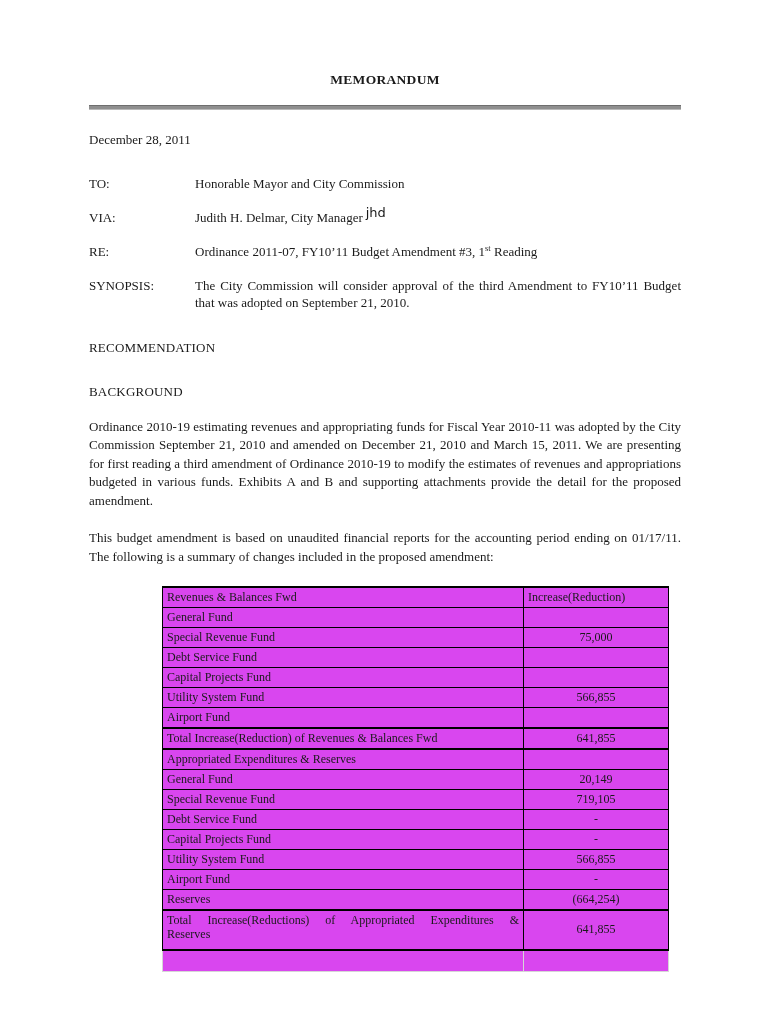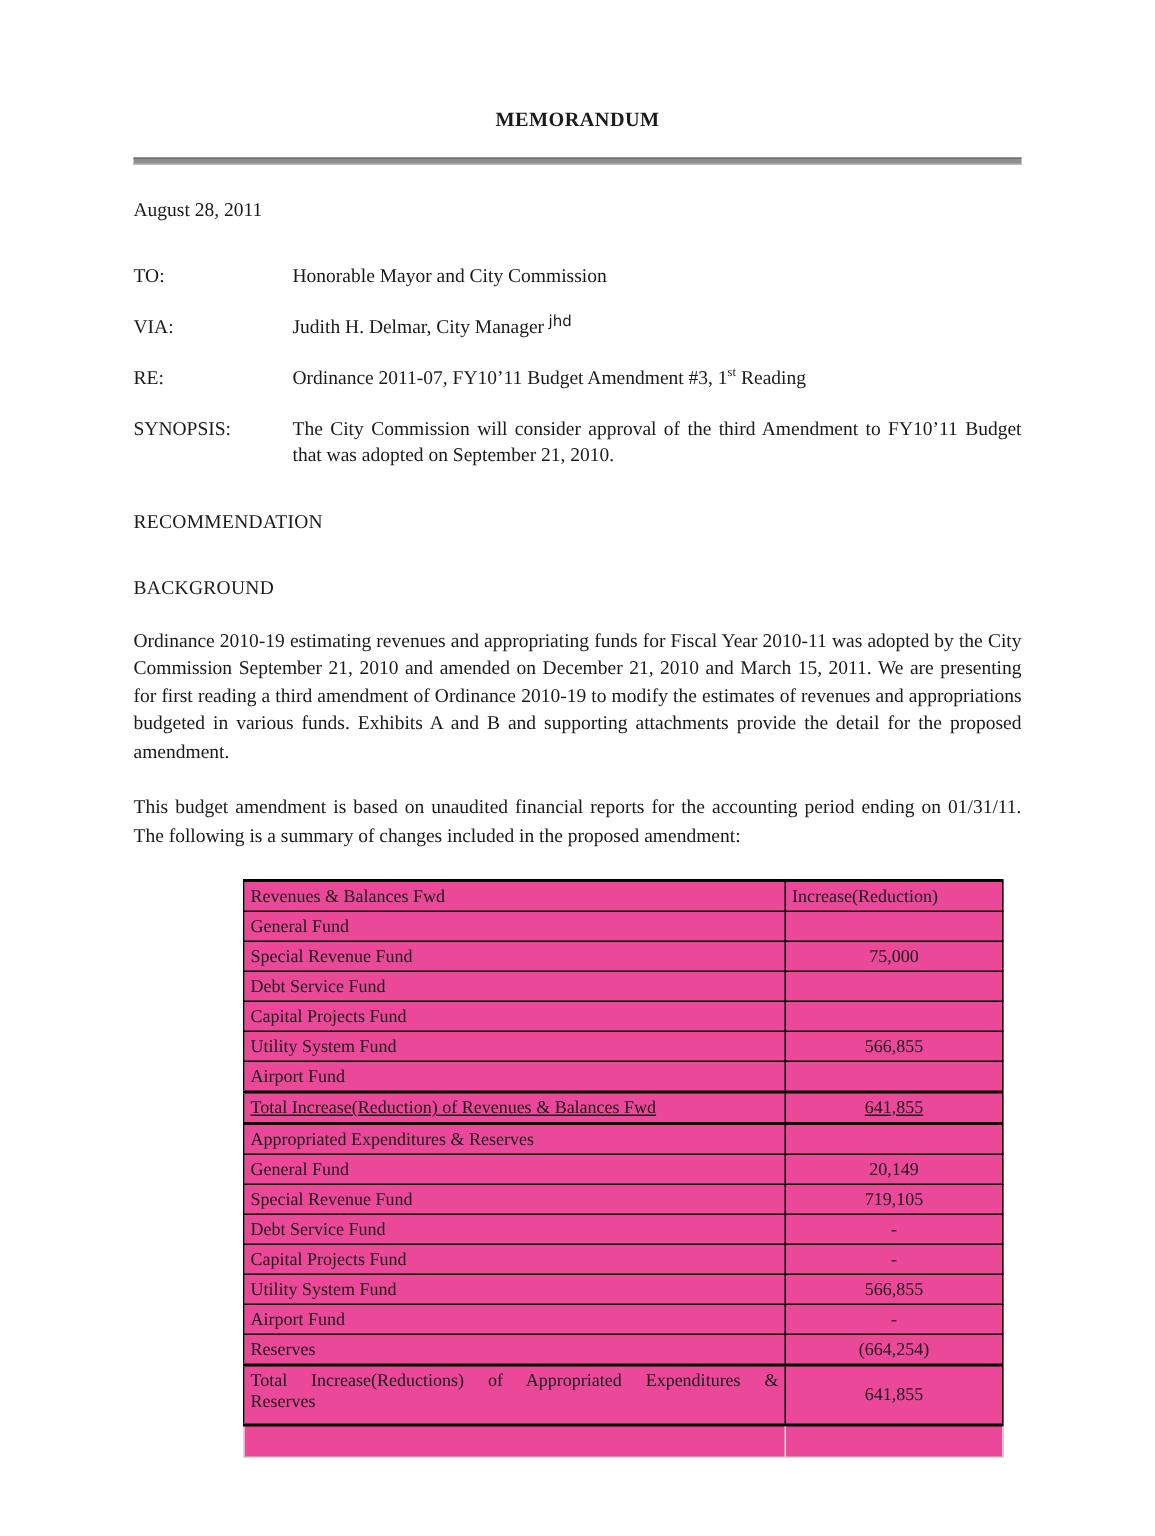--- a/index.html
+++ b/index.html
@@ -74,21 +74,21 @@
     flex: 1 1 auto;
   }
   .field-row.synopsis .field-value {
     text-align: justify;
   }
   .field-row.synopsis {
     margin-bottom: 0;
   }
   sup.initials {
     font-family: "DejaVu Sans", "Liberation Sans", sans-serif;
-    font-size: 10px;
+    font-size: 13px;
     vertical-align: super;
     line-height: 0;
     padding-left: 3px;
   }
   sup.ord {
     font-size: 8.5px;
     vertical-align: super;
     line-height: 0;
   }
 
@@ -126,31 +126,31 @@
   }
   table.budget col.c-label { width: 361px; }
   table.budget col.c-value { width: 145px; }
 
   table.budget td {
     border: 1px solid #000;
     padding: 1px 4px 2px 4px;
     height: 16px;
     vertical-align: middle;
     line-height: 1.18;
-    background: #ec4899;
+    background: #d946ef;
   }
   td.label   { text-align: left; }
   td.value   { text-align: center; padding-right: 6px; }
   td.indent  { padding-left: 14px; }
   td.indent2 { padding-left: 18px; font-family: Liberation Serif, serif; }
 
   
   tr.head-row td      { border-top: 2px solid #000; border-bottom: 1.6px solid #000; }
   tr.section-row td   { border-top: 2px solid #000; border-bottom: 1.6px solid #000; }
-  tr.total-row td     { border-top: 2px solid #000; border-bottom: 2px solid #000; text-decoration: underline; }
+  tr.total-row td     { border-top: 2px solid #000; border-bottom: 2px solid #000; }
   tr.grand-row td     { border-top: 2px solid #000; border-bottom: 2px solid #000; }
 
   tr.grand-row td.label {
     text-align: justify;
     text-align-last: left;
     height: 34px;
     padding-top: 2px;
     padding-bottom: 2px;
     vertical-align: top;
   }
@@ -172,21 +172,21 @@
 </style>
 </head>
 <body>
 
 <div class="page">
   <div class="content">
 
     <div class="memo-title">MEMORANDUM</div>
     <div class="rule"></div>
 
-    <div class="date-line">August 28, 2011</div>
+    <div class="date-line">December 28, 2011</div>
 
     <div class="fields">
 
       <div class="field-row">
         <div class="field-label">TO:</div>
         <div class="field-value">Honorable Mayor and City Commission</div>
       </div>
 
       <div class="field-row">
         <div class="field-label">VIA:</div>
@@ -203,21 +203,21 @@
         <div class="field-label">SYNOPSIS:</div>
         <div class="field-value">The City Commission will consider approval of the third Amendment to FY10’11 Budget that was adopted on September 21, 2010.</div>
       </div>
 
     </div>
 
     <div class="section-head">RECOMMENDATION</div>
 
     <div class="section-head">BACKGROUND</div>
     <p class="body-par">Ordinance 2010-19 estimating revenues and appropriating funds for Fiscal Year 2010-11 was adopted by the City Commission September 21, 2010 and amended on December 21, 2010 and March 15, 2011. We are presenting for first reading a third amendment of Ordinance 2010-19 to modify the estimates of revenues and appropriations budgeted in various funds. Exhibits A and B and supporting attachments provide the detail for the proposed amendment.</p>
-    <p class="body-par tight">This budget amendment is based on unaudited financial reports for the accounting period ending on 01/31/11. The following is a summary of changes included in the proposed amendment:</p>
+    <p class="body-par tight">This budget amendment is based on unaudited financial reports for the accounting period ending on 01/17/11. The following is a summary of changes included in the proposed amendment:</p>
 
     <div class="table-wrap">
       <table class="budget">
         <colgroup>
           <col class="c-label">
           <col class="c-value">
         </colgroup>
         <tbody>
           <tr class="head-row">
             <td class="label">Revenues &amp; Balances Fwd</td>

